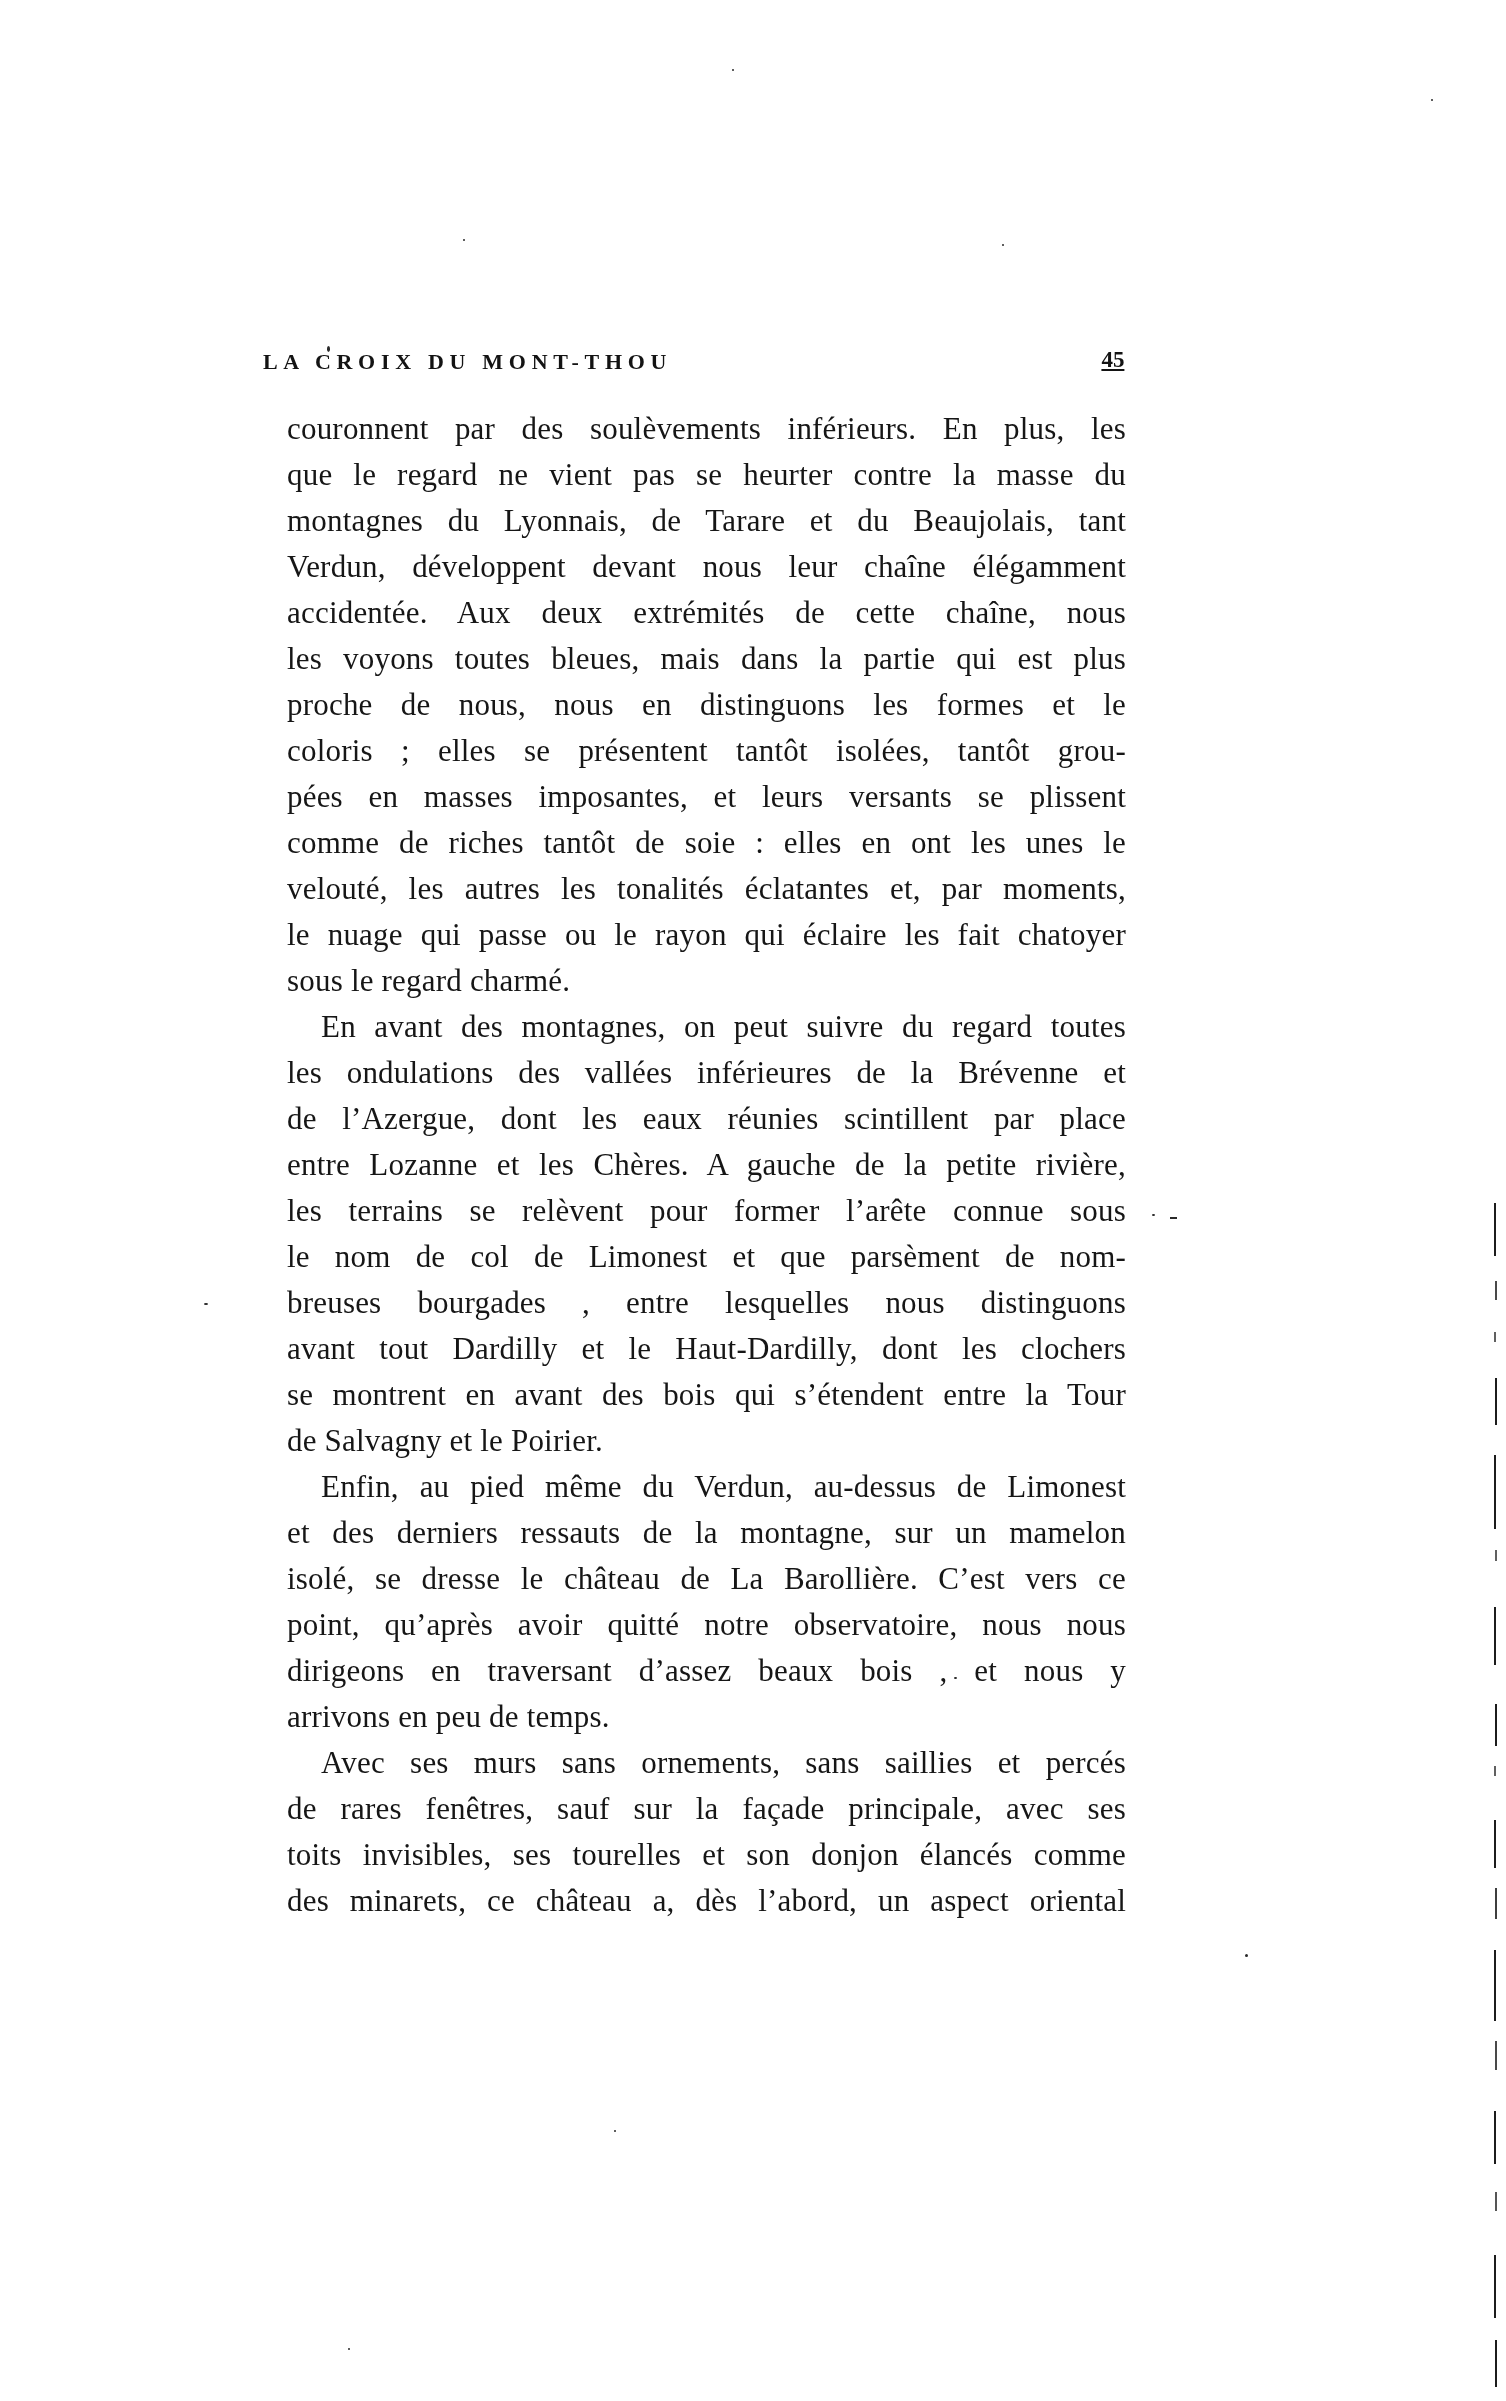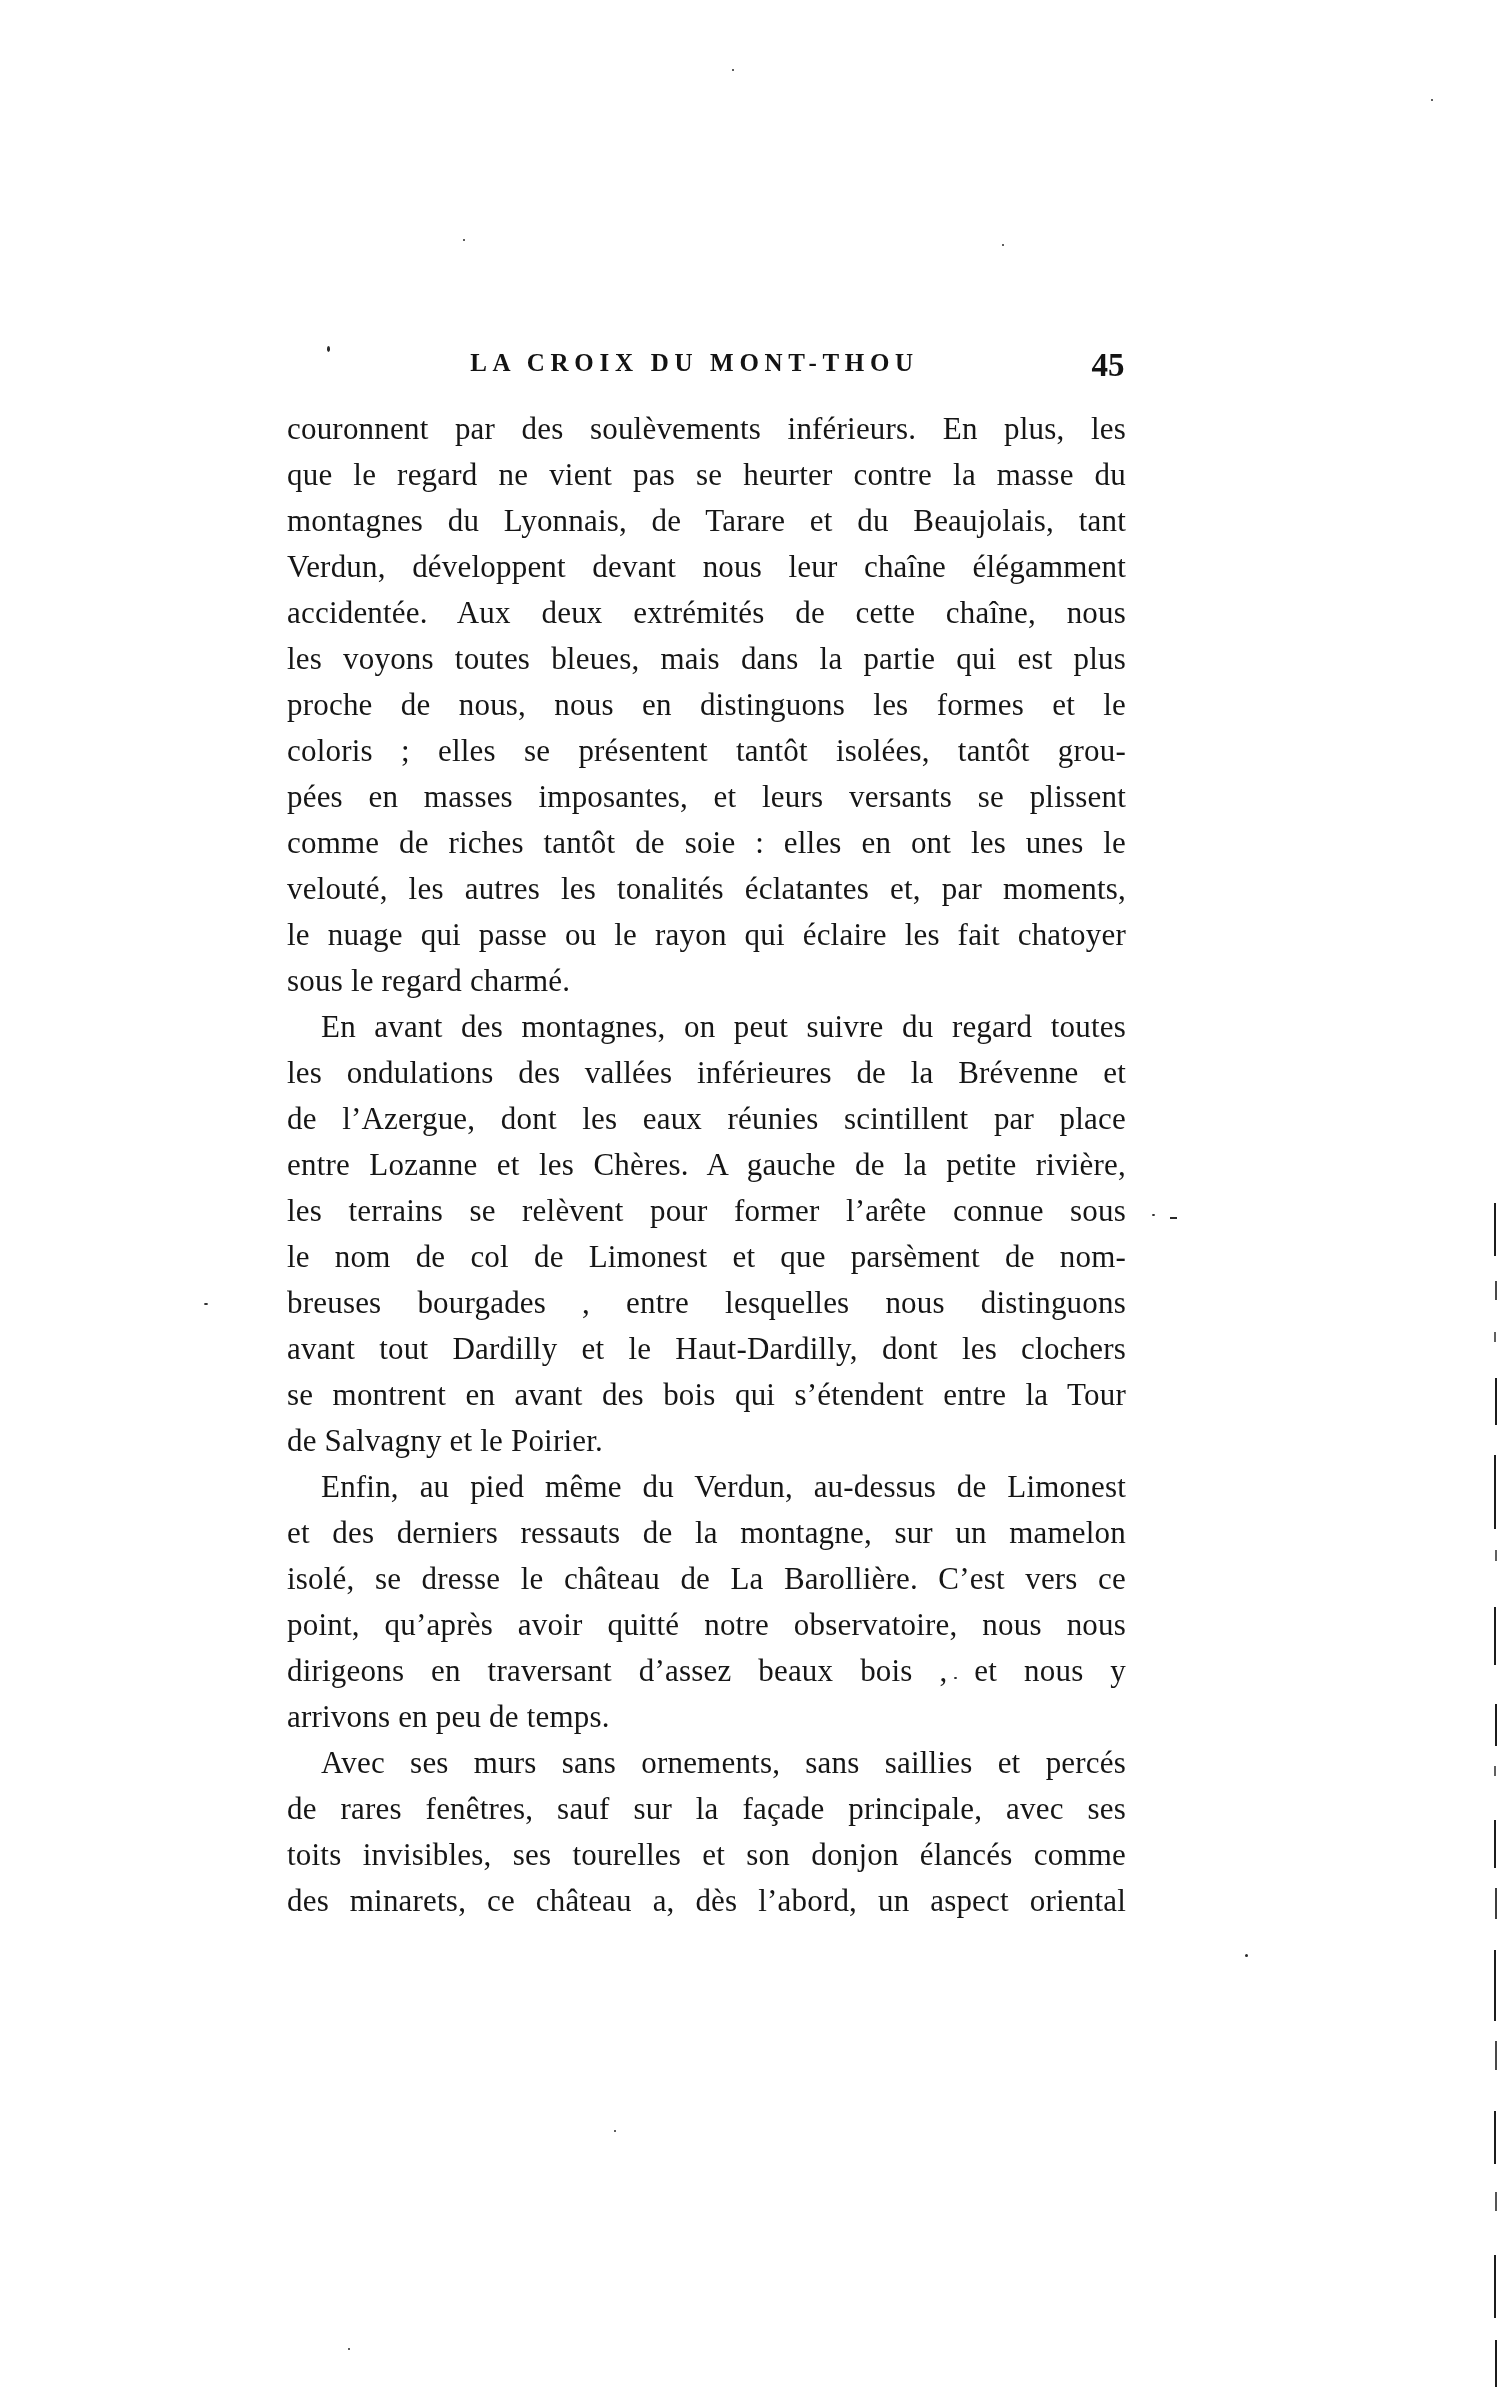--- a/index.html
+++ b/index.html
@@ -23,34 +23,35 @@
     width: 863px;
   }
   .running-header {
     position: relative;
     height: 36px;
   }
   .running-title {
     position: absolute;
     left: 0;
     right: 0;
-    text-align: center;
-    font-size: 25px;
+    text-align: left;
+    font-size: 22px;
     font-weight: 700;
     letter-spacing: 5.7px;
     white-space: nowrap;
     color: #131313;
   }
   .page-number {
     position: absolute;
     right: 1.6px;
     top: -1.6px;
-    font-size: 33px;
+    font-size: 23px;
     font-weight: 700;
     color: #131313;
+    text-decoration: underline;
   }
   .body-text {
     margin-top: 21px;
     font-size: 31px;
     line-height: 46px;
     letter-spacing: 0.2px;
   }
   .line {
     text-align: justify;
     text-align-last: justify;

